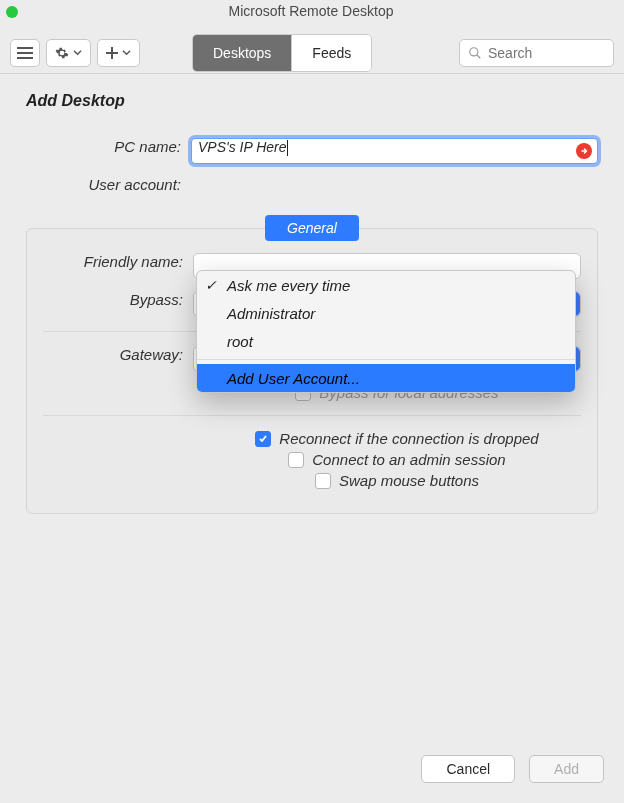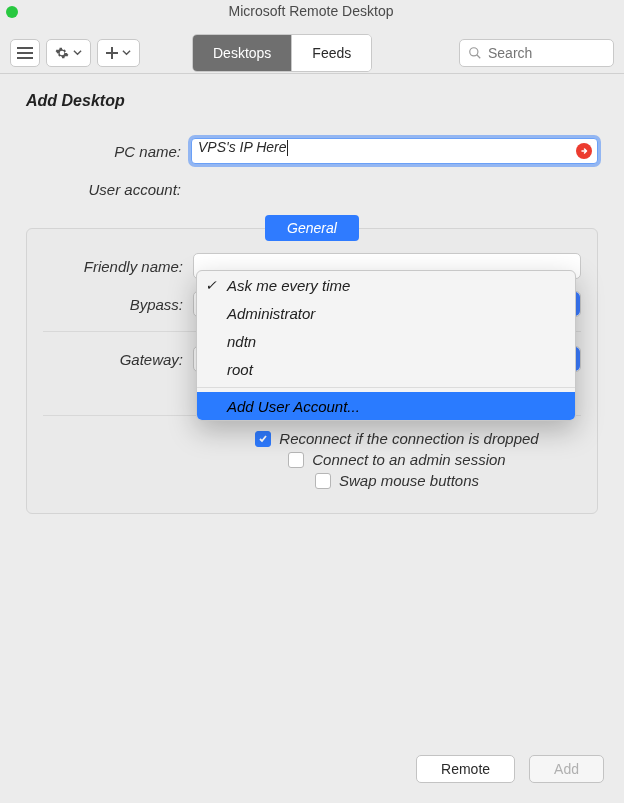--- a/index.html
+++ b/index.html
@@ -18,21 +18,21 @@
     .seg .seg-item { height: 36px; padding: 0 20px; display: flex; align-items: center; background: #fff; font-size: 14px; }
     .seg .seg-item.active { background: #6f6f6f; color: #fff; }
     .seg .seg-item + .seg-item { border-left: 1px solid #c9c9c9; }
     .search-box { margin-left: auto; height: 28px; background: #fff; border: 1px solid #c9c9c9; border-radius: 5px; display: flex; align-items: center; padding: 0 8px; color: #9a9a9a; gap: 6px; width: 155px;}
     .search-box input { border: none; outline: none; font-size: 14px; color: #333; width: 95px; background: transparent; }
 
     
     .content { padding: 18px 26px 0 26px; position: relative; font-style: italic; }
     h2.section-title { font-weight: 700; font-size: 16px; margin-bottom: 28px; color: #222; }
 
-    .form-row { display: flex; align-items: center; margin-bottom: 12px; }
+    .form-row { display: flex; margin-bottom: 12px; }
     .form-row .label { width: 165px; text-align: right; padding-right: 10px; color: #333; font-size: 15px;}
     .text-input { flex: 1; height: 26px; border: 1px solid #c9c9c9; border-radius: 4px; padding: 0 6px; font-size: 14px; background: #fff; box-shadow: 0 0 0 3px rgba(58,128,247,0.5); border-color: #6aa0f7; position: relative; }
     .text-input .caret { display:inline-block; width:1px; height:16px; background:#222; vertical-align:middle; }
     .input-wrap { position: relative; flex:1; }
     .badge-red { position:absolute; right:6px; top:50%; transform: translateY(-50%); width:16px; height:16px; border-radius:50%; background:#ec3b2f; display:flex; align-items:center; justify-content:center; }
     .badge-red svg { display:block; }
 
     .select-look { flex:1; height:26px; background:#fff; border:1px solid #c9c9c9; border-radius:5px; padding:0 8px; display:flex; align-items:center; position:relative; font-size:14px; }
     .select-end { position:absolute; right:0; top:0; bottom:0; width:20px; background:#3b7bff; border-radius:0 5px 5px 0; display:flex; align-items:center; justify-content:center; }
     .select-end svg { display:block; }
@@ -206,28 +206,25 @@
 
   <div class="popover">
     <div class="pop-item">
       <span class="check">✓</span>
       <span>Ask me every time</span>
     </div>
     <div class="pop-item">
       <span>Administrator</span>
     </div>
     <div class="pop-item">
-      <span>ndtn</span>
-    </div>
-    <div class="pop-item">
       <span>root</span>
     </div>
     <div class="pop-sep"></div>
     <div class="pop-item highlight">
       <span>Add User Account...</span>
     </div>
   </div>
 </div>
 
 <div class="footer">
-  <div class="btn">Remote</div>
+  <div class="btn">Cancel</div>
   <div class="btn disabled">Add</div>
 </div>
 
 </body></html>

